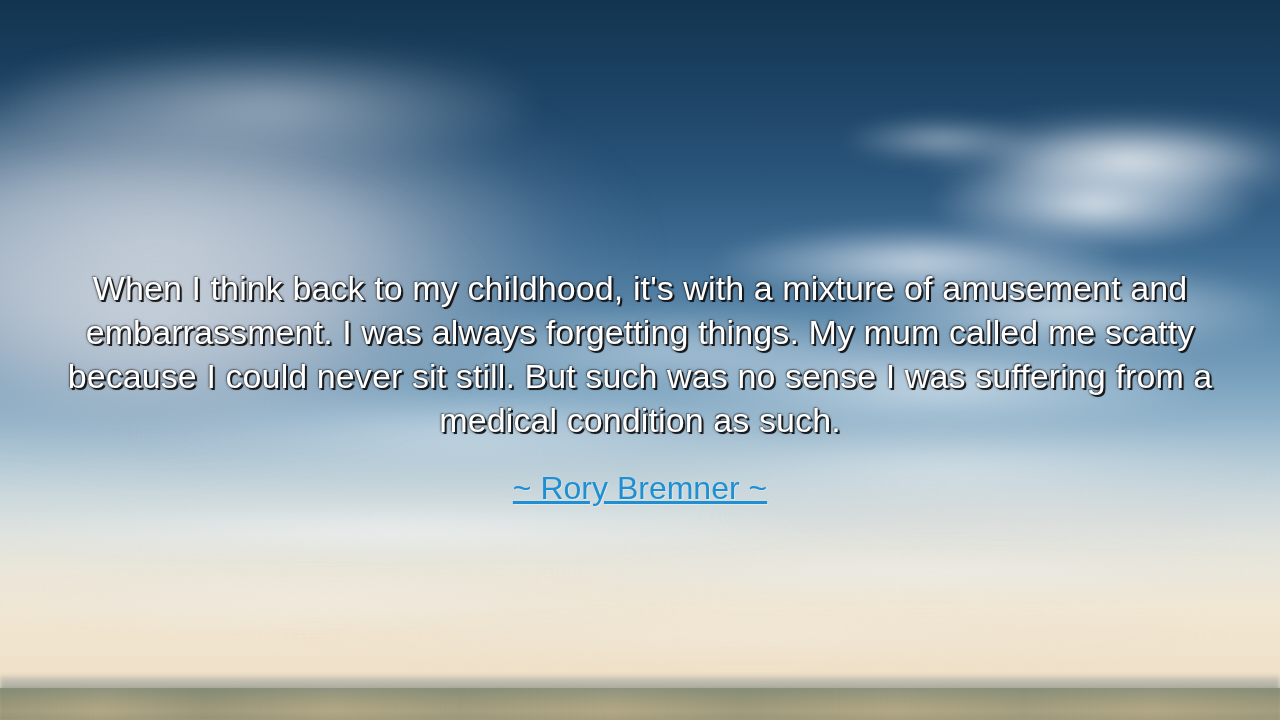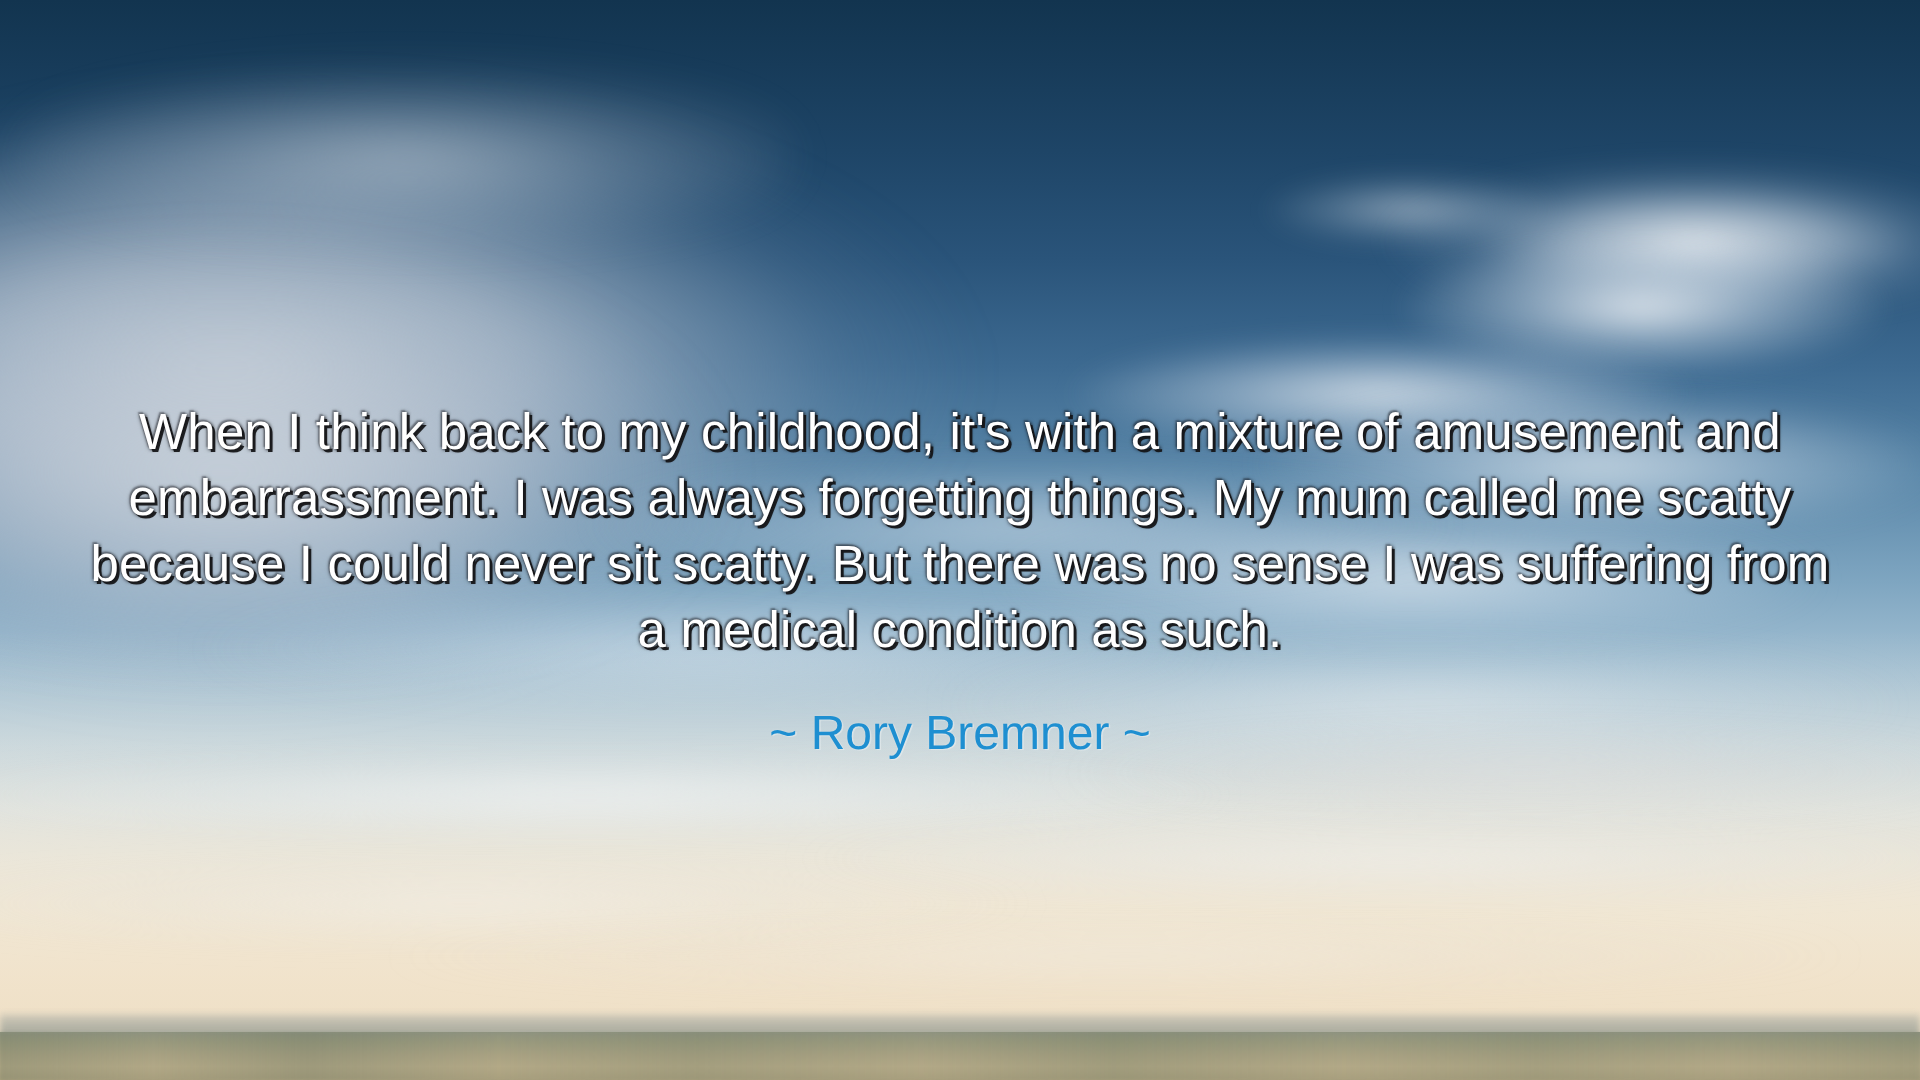--- a/index.html
+++ b/index.html
@@ -312,20 +312,21 @@
     text-align: center;
     margin: 0;
     font-family: "Liberation Sans", sans-serif;
     font-size: 32px;
     line-height: 40px;
     font-weight: 400;
     color: #1e8fd1;
     text-shadow:
       1px 1px 0 rgba(255,255,255,0.30),
       0 0 2px rgba(255,255,255,0.20);
+    text-decoration: underline;
   }
 </style>
 </head>
 <body>
 
 <div id="stage">
 
   <div class="sky"></div>
 
   <div class="cloud c-left-mass"></div>
@@ -349,18 +350,18 @@
   <div class="cloud c-low-1"></div>
   <div class="cloud c-low-2"></div>
   <div class="cloud c-low-3"></div>
   <div class="cloud c-low-4"></div>
 
   <div class="horizon-band"></div>
   <div class="ground"></div>
   <div class="ground-tex"></div>
 
   <div class="quote-wrap">
-    <p class="quote-text">When I think back to my childhood, it's with a mixture of amusement and embarrassment. I was always forgetting things. My mum called me scatty because I could never sit scatty. But there was no sense I was suffering from a medical condition as such.</p>
+    <p class="quote-text">When I think back to my childhood, it's with a mixture of amusement and embarrassment. I was always forgetting things. My mum called me scatty because I could never sit still. But such was no sense I was suffering from a medical condition as such.</p>
   </div>
 
   <p class="attribution">~ Rory Bremner ~</p>
 
 </div>
 
 </body></html>

